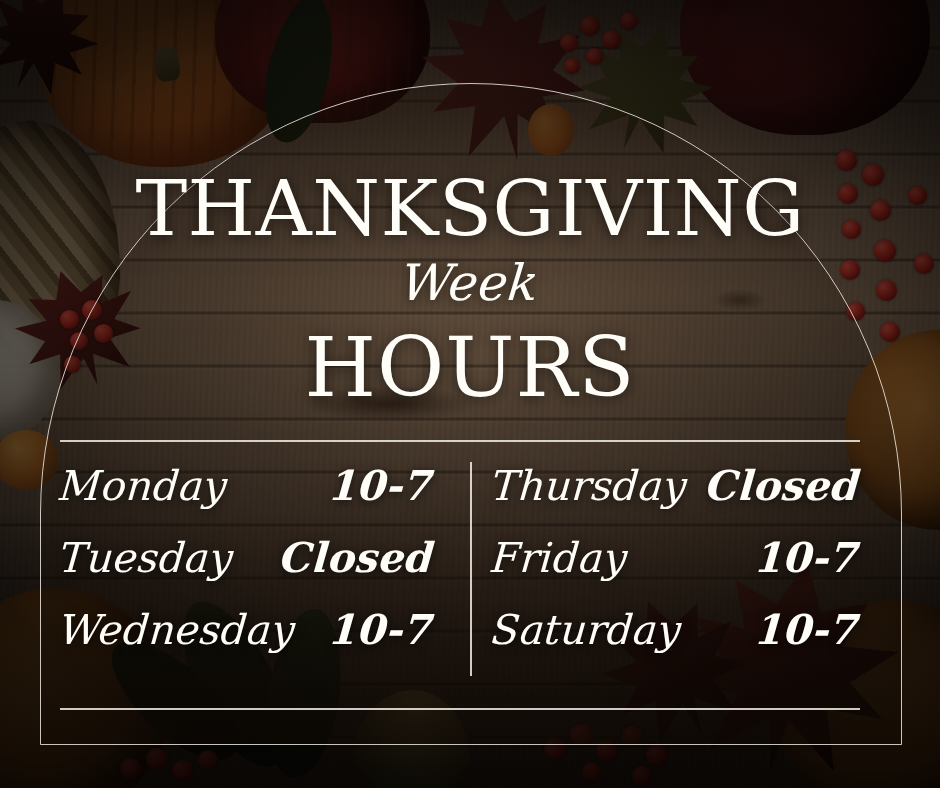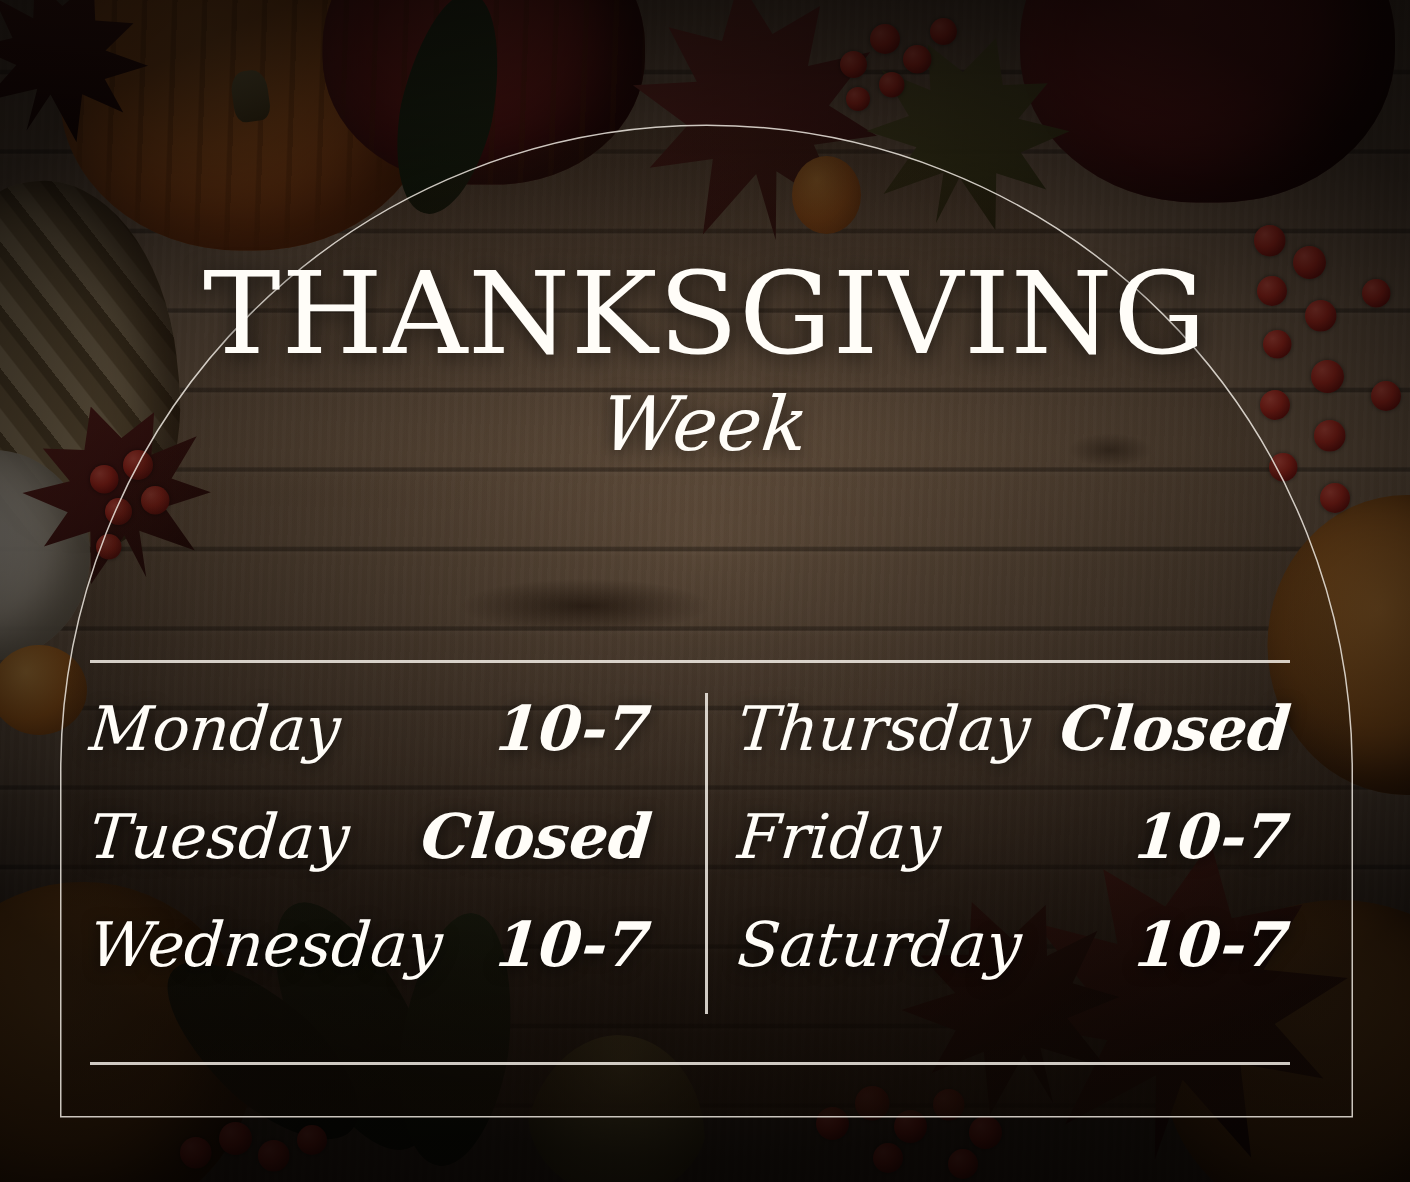--- a/index.html
+++ b/index.html
@@ -322,20 +322,21 @@
 
   <div class="vignette"></div>
   <div class="center-wash"></div>
 
   <div class="arch"></div>
 
   <div class="headline">THANKSGIVING</div>
 
   <div class="script">Week</div>
 
+  <div class="subhead">HOURS</div>
 
   <div class="rule rule-top"></div>
   <div class="vdivider"></div>
   <div class="rule rule-bottom"></div>
 
   <div class="hours">
 
     <div class="col col-left">
       <div class="hrow">
         <span class="day">Monday</span>

